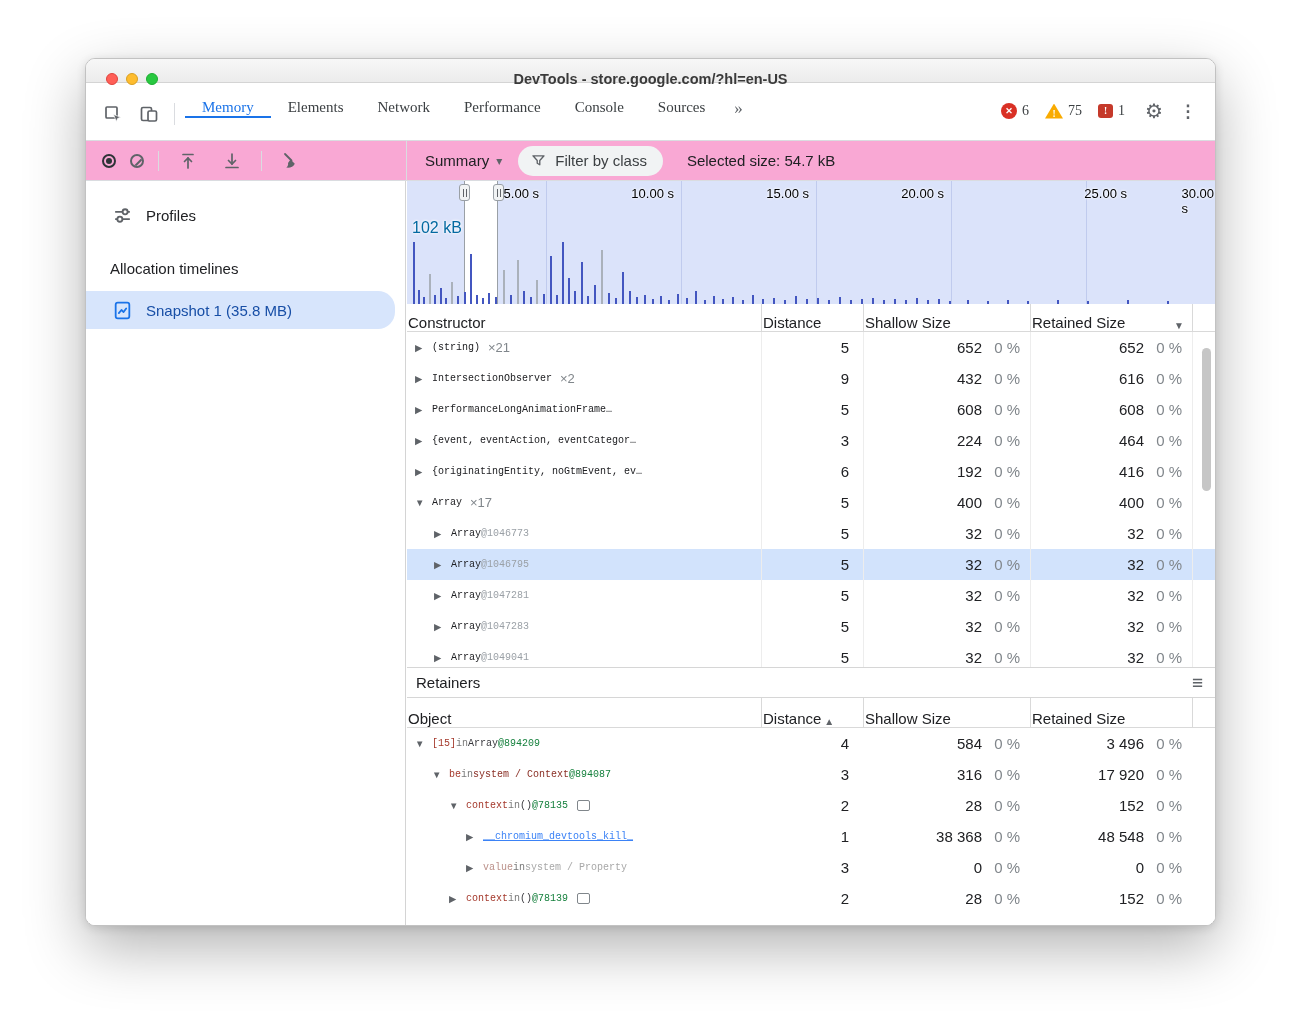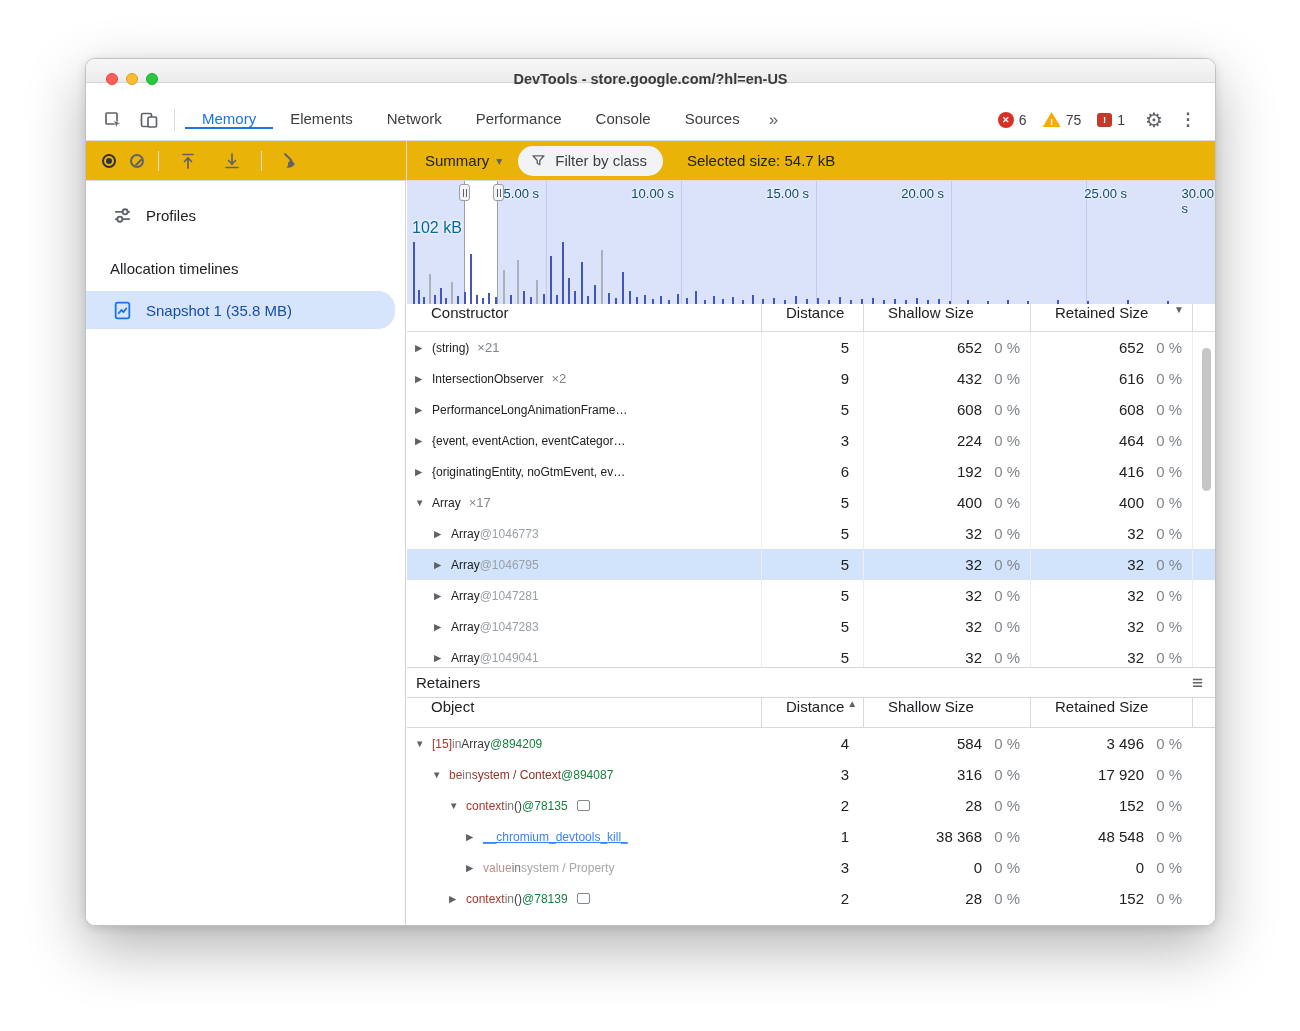--- a/index.html
+++ b/index.html
@@ -15,42 +15,42 @@
   .traffic { position:absolute; left:20px; top:14px; display:flex; gap:8px; }
   .tl { width:12px; height:12px; border-radius:50%; display:inline-block; }
   .tl.red{ background:#ff5f57; border:1px solid #e0443e;}
   .tl.yellow{ background:#febc2e; border:1px solid #d9a022;}
   .tl.green{ background:#28c840; border:1px solid #1eae32;}
   .wtitle { position:absolute; left:0; right:0; top:0; height:40px; line-height:40px;
     text-align:center; font-size:14.5px; font-weight:bold; color:#3a3a3a; }
 
   
   .tabbar { position:absolute; left:0; top:40px; right:0; height:42px; background:#fff;
-    border-bottom:1px solid #dadce0; display:flex; align-items:center; }
+    border-bottom:1px solid #dadce0; display:flex; align-items:flex-start;font-family:Liberation Serif, serif; }
   .tab-icons { display:flex; align-items:center; padding:0 6px 0 12px; gap:6px; }
   .icon-btn { width:30px; height:30px; display:flex; align-items:center; justify-content:center; border-radius:4px; }
   .vsep { width:1px; height:22px; background:#dadce0; margin:0 4px; align-self:center; }
   .tabs { display:flex; align-items:stretch; }
   .tab { padding:0 17px; display:flex; align-items:center; font-size:15px; color:#3c4043; border-bottom:2.5px solid transparent; }
   .tab.active { color:#1a73e8; border-bottom-color:#1a73e8; }
   .more-tabs { display:flex; align-items:center; padding:0 12px; color:#5f6368; font-size:17px; }
   .tab-right { margin-left:auto; display:flex; align-items:center; gap:8px; padding-right:14px; }
   .badge-group { display:flex; align-items:center; gap:5px; margin-right:8px; }
   .errdot { width:16px; height:16px; border-radius:50%; background:#d93025; color:#fff;
     font-size:9px; font-weight:bold; display:flex; align-items:center; justify-content:center; }
   .warn-tri { width:18px; height:15px; background:#f9ab00; clip-path:polygon(50% 0,100% 100%,0 100%);
     color:#fff; font-size:9.5px; font-weight:bold; display:flex; align-items:flex-end; justify-content:center; }
   .issue-bub { width:15px; height:14px; border-radius:3px; background:#c5392a; color:#fff;
     font-size:9.5px; font-weight:bold; display:flex; align-items:center; justify-content:center; }
   .badge-count { font-size:14px; color:#3c4043; }
   .glyph-btn { color:#5f6368; font-size:20px; width:26px; text-align:center; }
   .glyph-btn.dots { font-size:17px; font-weight:bold; }
 
   
-  .toolbar { position:absolute; left:0; top:82px; right:0; height:40px; background:#eab308;
+  .toolbar { position:absolute; left:0; top:82px; right:0; height:40px; background:#f9a8d4;
     border-bottom:1px solid #dadce0; display:flex; align-items:center; }
   .tool-left { width:320px; display:flex; align-items:center; gap:14px; padding-left:16px; flex-shrink:0; }
   .rec { width:14px; height:14px; border:2px solid #2f3337; border-radius:50%; position:relative; }
   .rec span { position:absolute; left:2px; top:2px; width:6px; height:6px; background:#2f3337; border-radius:50%; }
   .noentry { width:14px; height:14px; border:2px solid #5f6368; border-radius:50%; position:relative; overflow:hidden; }
   .noentry span { position:absolute; left:5px; top:-2px; width:2px; height:18px; background:#5f6368; transform:rotate(45deg); }
   .tsep { width:1px; height:20px; background:#dadce0; }
   .tool-split { width:1px; height:40px; background:#dadce0; flex-shrink:0; }
   .tool-right { display:flex; align-items:center; padding-left:18px; gap:16px; }
   .summary-dd { display:flex; align-items:center; gap:7px; font-size:15px; color:#202124; }
@@ -66,50 +66,50 @@
   .alloc-label { padding:34px 0 0 24px; font-size:15px; color:#202124; }
   .snapshot-item { margin-top:14px; margin-right:10px; height:38px; display:flex; align-items:center; gap:13px;
     padding-left:26px; background:#d7e5fc; border-radius:0 17px 17px 0; }
   .snapshot-item .lbl { font-size:15px; color:#174ea6; }
 
   .main { position:absolute; left:321px; top:0; right:0; bottom:0; background:#fff; }
 
   
   .timeline { position:absolute; left:0; top:0; right:0; height:123px; background:#dbe3fa; overflow:hidden; }
   .gridline { position:absolute; top:0; bottom:0; width:1px; background:#c0cbee; z-index:1; }
-  .tick { position:absolute; top:5px; transform:translateX(-100%); font-size:13px; color:#0c4a6e; z-index:4;
+  .tick { position:absolute; top:5px; transform:translateX(-100%); font-size:13px; color:#000000; z-index:4;
     text-shadow:0 0 3px #fff,0 0 3px #fff; }
   .sel-window { position:absolute; left:57px; top:0; width:34px; height:123px; background:#fff;
     border-left:1px solid #9aa0a6; border-right:1px solid #9aa0a6; z-index:1; }
   .grip { position:absolute; top:3px; width:11px; height:17px; background:#f1f3f4; border:1px solid #9aa0a6;
     border-radius:3px; z-index:5; display:flex; align-items:center; justify-content:center; gap:2px; }
   .grip i { width:1px; height:8px; background:#5f6368; }
   .bar { position:absolute; bottom:0; width:2px; z-index:2; }
   .bar-b { background:#4356c0; }
   .bar-g { background:#9aa0a6; opacity:.75; }
   .tl-size-label { position:absolute; left:5px; top:38px; font-size:16px; color:#0369a1; z-index:4;
     text-shadow:0 0 3px #fff,0 0 3px #fff; }
 
   
   .grid-row { display:grid; grid-template-columns:354px 102px 167px 162px 1fr; }
   .thead { position:absolute; left:0; right:0; height:28px; background:#fff;
     border-bottom:1px solid #d9d9d9; font-size:15px; color:#202124; }
-  .thead .hcell { display:flex; align-items:flex-start; padding-left:24px; overflow:hidden; white-space:nowrap; }
+  .thead .hcell { display:flex; align-items:flex-end; padding-left:1px; overflow:hidden; white-space:nowrap; }
   .thead .hcell + .hcell { border-left:1px solid #d9d9d9; }
   .sort-arrow { font-size:10px; color:#5f6368; margin-left:3px; }
   .sort-arrow.right { margin-left:auto; margin-right:8px; }
 
   .ctor-head { top:123px; }
   .ctor-body { position:absolute; left:0; right:0; top:151px; height:335px; overflow:hidden; background:#fff; }
   .trow { height:31px; font-size:15px; color:#202124; align-items:center; }
   .trow.selected { background:#d2e3fc; }
   .cell { display:flex; align-items:center; height:100%; overflow:hidden; white-space:nowrap; }
   .trow .cell + .cell { border-left:1px solid #ededed; }
   .tri { width:17px; flex-shrink:0; font-size:9.5px; color:#5f6368; text-align:left; }
-  .mono { font-family:Liberation Sans, sans-serif; font-size:12px; }
+  .mono { font-family:Liberation Mono, monospace; font-size:10px; }
   .nm { color:#202124; }
   .oid { color:#9aa0a6; }
   .cnt { font-size:13px; color:#80868b; margin-left:8px; }
   .dist-cell { justify-content:flex-end; padding-right:14px; }
   .num-cell { justify-content:flex-end; padding-right:10px; }
   .nval { text-align:right; }
   .npct { width:38px; text-align:right; color:#80868b; }
 
   .scroll-thumb { position:absolute; right:4px; top:167px; width:9px; height:143px; background:#c6c6c6; border-radius:5px; z-index:6; }
 

